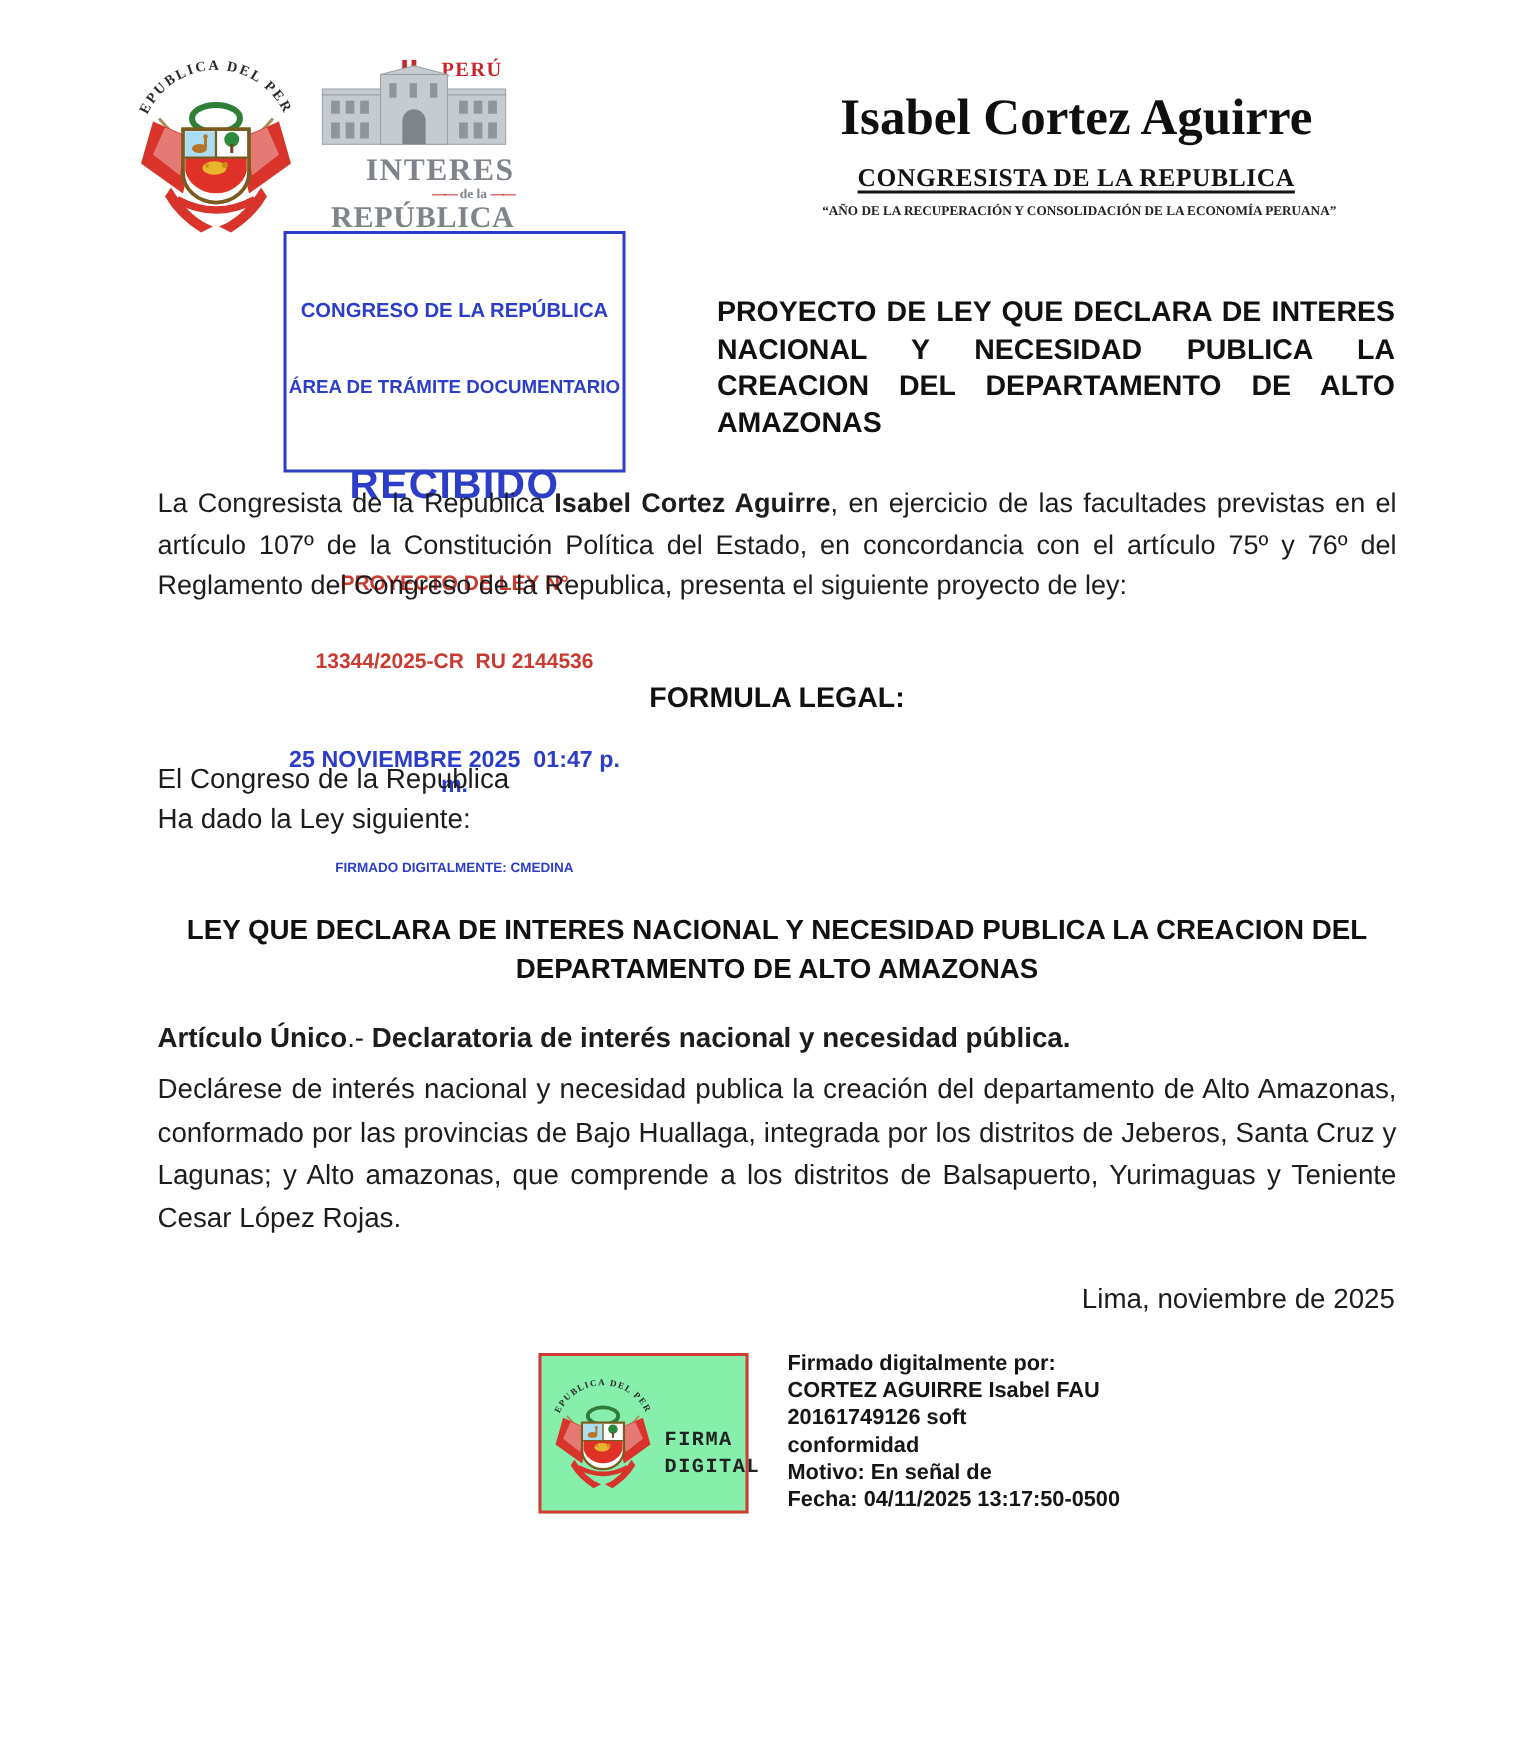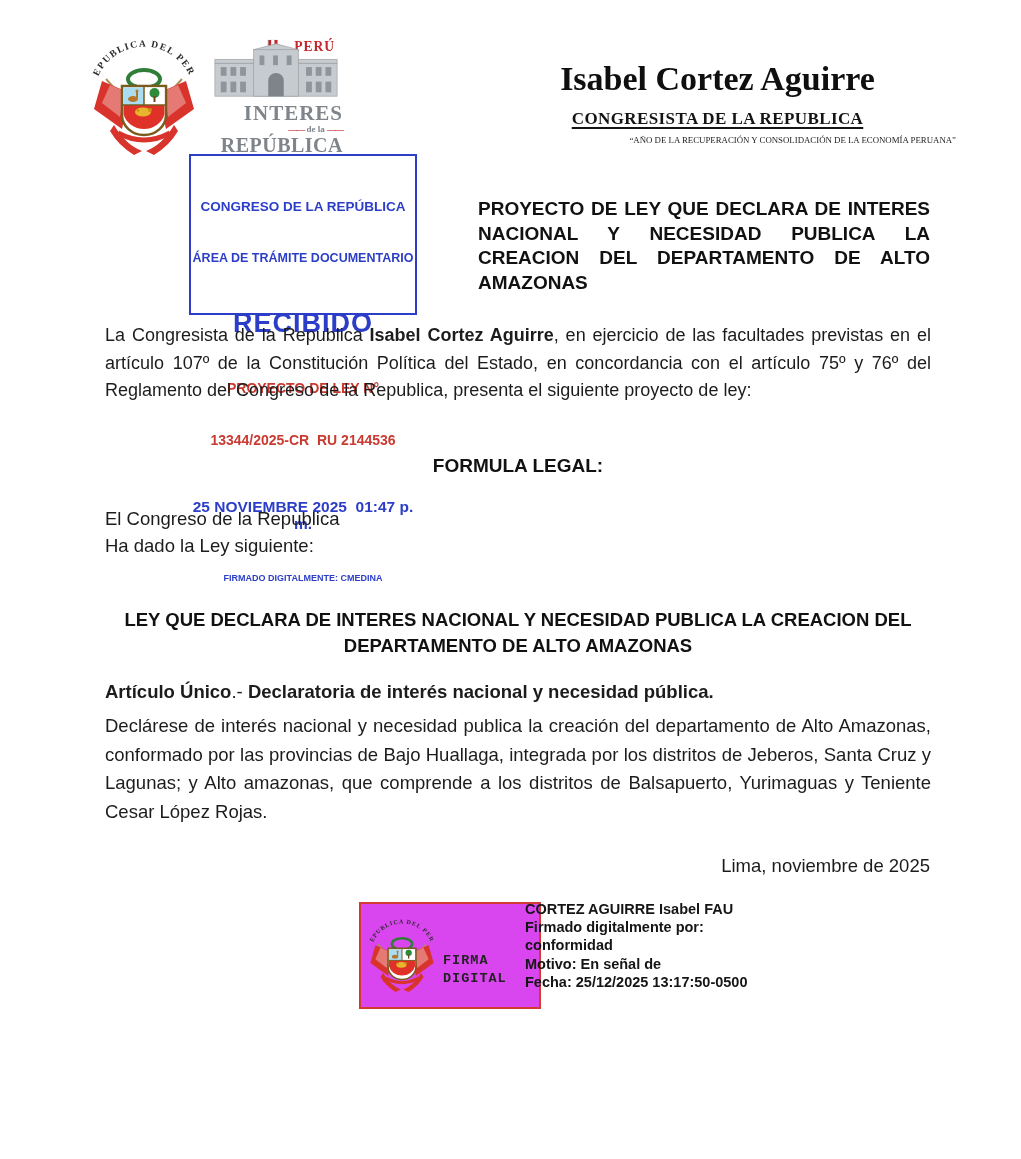--- a/index.html
+++ b/index.html
@@ -42,22 +42,22 @@
   .hdr-name {
     position:absolute; left:505px; top:60px; width:425px; text-align:center;
     font-family:"Liberation Serif", serif; font-size:34px; font-weight:600; color:#0f0f0f;
   }
   .hdr-title {
     position:absolute; left:505px; top:109px; width:425px; text-align:center;
     font-family:"Liberation Serif", serif; font-size:17px; font-weight:700; color:#141414;
     letter-spacing:0.4px; text-decoration:underline; text-underline-offset:3px; text-decoration-thickness:1.5px;
   }
   .hdr-motto {
-    position:absolute; left:531px; top:135px; width:425px; text-align:right;
-    font-family:"Liberation Serif", serif; font-size:8.8px; font-weight:400; color:#222;
+    position:absolute; left:507px; top:135px; width:425px; text-align:center;
+    font-family:"Liberation Serif", serif; font-size:8.8px; font-weight:700; color:#222;
   }
 
   
   .doc-title {
     position:absolute; left:478px; top:197px; width:452px;
     font-size:19px; font-weight:700; line-height:24.5px; text-align:justify; color:#111;
   }
   .intro {
     position:absolute; left:105px; top:322px; width:826px;
     font-size:18px; line-height:27.5px; text-align:justify;
@@ -75,22 +75,22 @@
   .article-head { position:absolute; left:105px; top:681px; width:826px; font-size:18.5px; }
   .article-head b { font-weight:700; }
   .article-body {
     position:absolute; left:105px; top:712px; width:826px;
     font-size:18.5px; line-height:28.5px; text-align:justify;
   }
   .date-line { position:absolute; right:91px; top:855px; font-size:18.5px; }
 
   
   .firma-box {
-    position:absolute; left:359px; top:902px; width:182px; height:107px;
-    border:2.5px solid #d23b34; background:#d946ef;
+    position:absolute; left:359px; top:902px; width:140px; height:107px;
+    border:2.5px solid #d23b34; background:#86efac;
   }
   .firma-coat { position:absolute; left:3px; top:4px; width:76px; height:96px; }
   .firma-text {
     position:absolute; left:82px; top:48px;
     font-family:"Liberation Mono", monospace; font-size:13.5px; font-weight:700;
     letter-spacing:1px; color:#222; line-height:18px;
   }
   .sig-lines {
     position:absolute; left:525px; top:900px; width:270px;
     font-size:14.5px; font-weight:600; line-height:18.2px; color:#151515;
@@ -224,20 +224,21 @@
   <div class="firma-box">
     <svg class="firma-coat" viewBox="0 0 120 130">
         <use href="#peru-coat"></use>
       </svg>
     <div class="firma-text">
       <div>FIRMA</div>
       <div>DIGITAL</div>
     </div>
   </div>
   <div class="sig-lines">
+    <div>Firmado digitalmente por:</div>
     <div>CORTEZ AGUIRRE Isabel FAU</div>
-    <div>Firmado digitalmente por:</div>
+    <div>20161749126 soft</div>
     <div>conformidad</div>
     <div>Motivo: En señal de</div>
-    <div>Fecha: 25/12/2025 13:17:50-0500</div>
+    <div>Fecha: 04/11/2025 13:17:50-0500</div>
   </div>
 
 </div>
 
 </body></html>

